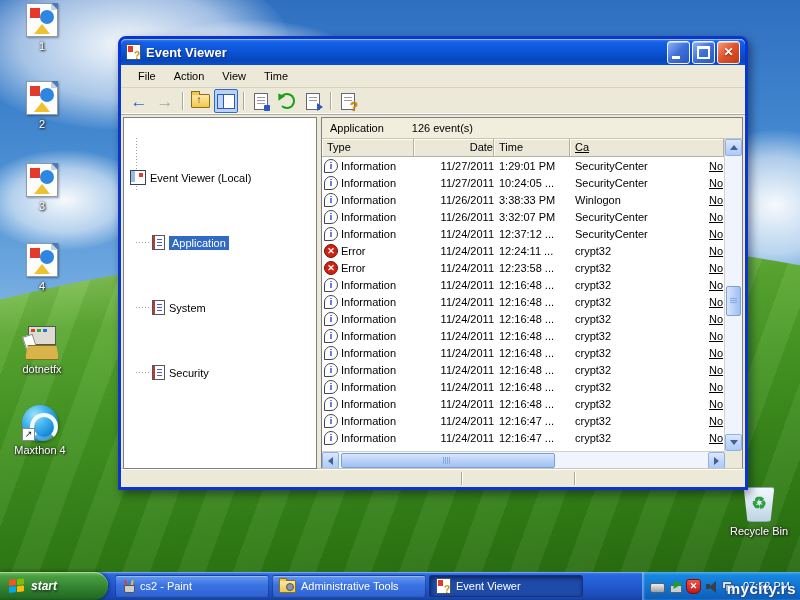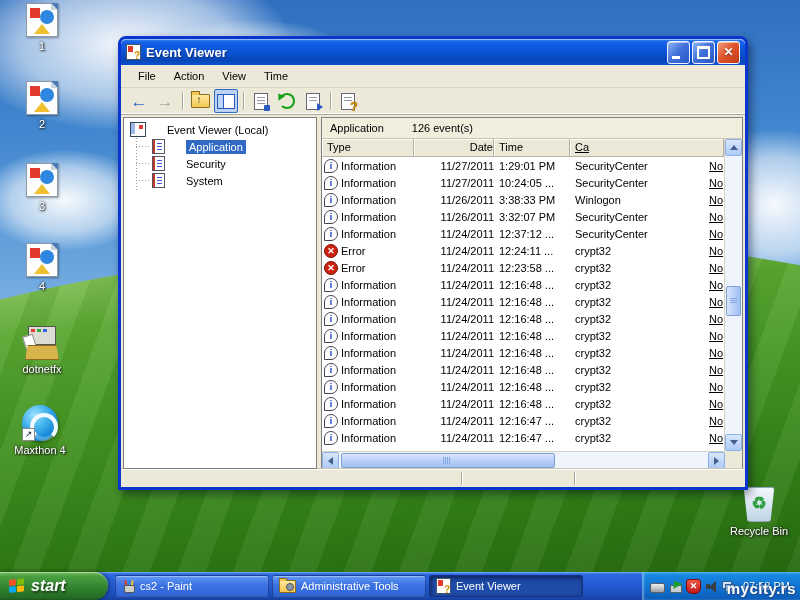--- a/index.html
+++ b/index.html
@@ -84,21 +84,21 @@
   .sheet-ic .l1{top:3px}.sheet-ic .l2{top:6px}.sheet-ic .l3{top:9px}
   .sheet-ic .corner{position:absolute;right:-3px;bottom:-2px;width:6px;height:6px;background:#2a5ac0;border-radius:1px;}
   .sheet-ic .qmark{position:absolute;right:-4px;bottom:-5px;color:#d49000;font-weight:bold;font-size:13px;text-shadow:0 0 1px #7a5500;}
   .sheet-ic .exparrow{position:absolute;right:-4px;bottom:-2px;width:0;height:0;border-top:4px solid transparent;border-bottom:4px solid transparent;border-left:6px solid #2a5ac0;}
   .refresh-ic{position:relative;width:12px;height:12px;border:2px solid #15a015;border-radius:50%;border-left-color:transparent;}
   .refresh-ic::after{content:"";position:absolute;left:-5px;top:-2px;width:0;height:0;
     border-left:4px solid transparent;border-right:4px solid transparent;border-bottom:6px solid #15a015;transform:rotate(-35deg);}
 
   .win-body{flex:1;display:flex;padding:2px 2px 0 2px;gap:4px;background:#ece9d8;min-height:0;}
   .tree-pane{width:192px;background:#fff;border:1px solid #808080;position:relative;padding-top:3px;}
-  .tree-row{height:17px;display:flex;align-items:center;gap:21px;padding-left:6px;white-space:nowrap;}
+  .tree-row{height:17px;display:flex;align-items:center;gap:4px;padding-left:6px;white-space:nowrap;margin-top:48px;}
   .tree-child{padding-left:28px;background-image:repeating-linear-gradient(90deg,#98a0a8 0 1px,transparent 1px 3px);
     background-size:13px 1px;background-position:12px 8px;background-repeat:no-repeat;}
   .tree-vline{position:absolute;left:12px;top:20px;width:1px;height:52px;
     background:repeating-linear-gradient(180deg,#98a0a8 0 1px,transparent 1px 3px);}
   .sel{background:#316ac5;color:#fff;padding:1px 3px;}
   .console-icon{position:relative;width:14px;height:13px;background:#fff;border:1px solid #345;flex:none;}
   .console-icon::before{content:"";position:absolute;left:0;top:0;width:4px;height:11px;background:#9db8e8;}
   .console-icon::after{content:"";position:absolute;right:2px;top:2px;width:4px;height:4px;background:#e23b2e;}
   .log-icon{position:relative;width:11px;height:13px;background:#fff;border:1px solid #556;flex:none;}
   .log-icon::before{content:"";position:absolute;left:0;top:0;width:2px;height:13px;background:#c23a2a;}
@@ -155,21 +155,21 @@
   .mmc-icon::before{content:"";position:absolute;left:1px;top:1px;width:5px;height:6px;background:#e23b2e;}
   .mmc-icon::after{content:"?";position:absolute;right:0;bottom:-2px;color:#d49000;font-size:10px;font-weight:bold;}
 
   
   .taskbar{position:absolute;left:0;right:0;bottom:0;height:28px;
     background:linear-gradient(180deg,#4b8bf5 0%,#2a68e0 10%,#2157ce 55%,#1b49b2 90%,#15409f 100%);
     box-shadow:inset 0 1px 0 #6ea3f8;display:flex;align-items:stretch;}
   .startbtn{width:99px;display:flex;align-items:center;gap:5px;padding-left:9px;
     background:linear-gradient(180deg,#7cc168 0%,#4a9f41 15%,#338331 55%,#246c24 90%,#1c581d 100%);
     border-radius:0 14px 14px 0;box-shadow:1px 0 4px rgba(0,0,0,.5),inset 0 1px 0 rgba(255,255,255,.4);}
-  .startbtn .slabel{color:#fff;font-weight:bold;font-style:italic;font-size:16px;text-shadow:1px 2px 2px #1a3d14;}
+  .startbtn .slabel{color:#fff;font-weight:bold;font-style:italic;font-size:12px;text-shadow:1px 2px 2px #1a3d14;}
   .flag{width:17px;height:15px;display:grid;grid-template-columns:7px 7px;grid-template-rows:6px 6px;gap:1px;transform:skewY(-6deg);}
   .flag i{border-radius:1px;}
   .taskbtn{margin:3px 1px 3px 2px;width:146px;display:flex;align-items:center;gap:5px;padding-left:6px;
     border-radius:3px;border:1px solid rgba(10,20,80,.45);color:#fff;
     background:linear-gradient(180deg,#639af6 0%,#3c73e2 45%,#2f63d4 100%);box-shadow:inset 0 1px 0 rgba(255,255,255,.35);}
   .taskbtn.active{background:#1e4aa8;box-shadow:inset 1px 2px 4px rgba(0,0,30,.55);}
   .paint-ic{position:relative;width:13px;height:13px;flex:none;}
   .paint-ic .cup{position:absolute;left:2px;bottom:0;width:9px;height:6px;background:#cfcfc7;border:1px solid #555;border-radius:0 0 2px 2px;}
   .paint-ic .b1,.paint-ic .b2,.paint-ic .b3{position:absolute;width:2px;height:8px;top:0;border-radius:1px;}
   .paint-ic .b1{left:3px;background:#e23b2e;transform:rotate(-12deg);}
@@ -345,25 +345,25 @@
         <div class="tree-row">
           <div class="console-icon"></div>
           <span>Event Viewer (Local)</span>
         </div>
         <div class="tree-row tree-child">
           <div class="log-icon"></div>
           <span class="sel">Application</span>
         </div>
         <div class="tree-row tree-child">
           <div class="log-icon"></div>
-          <span>Security</span>
+          <span>System</span>
         </div>
         <div class="tree-row tree-child">
           <div class="log-icon"></div>
-          <span>System</span>
+          <span>Security</span>
         </div>
       </div>
 
       <div class="result-pane">
         <div class="result-header">
           <span>Application</span>
           <span>126 event(s)</span>
         </div>
         <div class="result-main">
           <div class="table-area">

